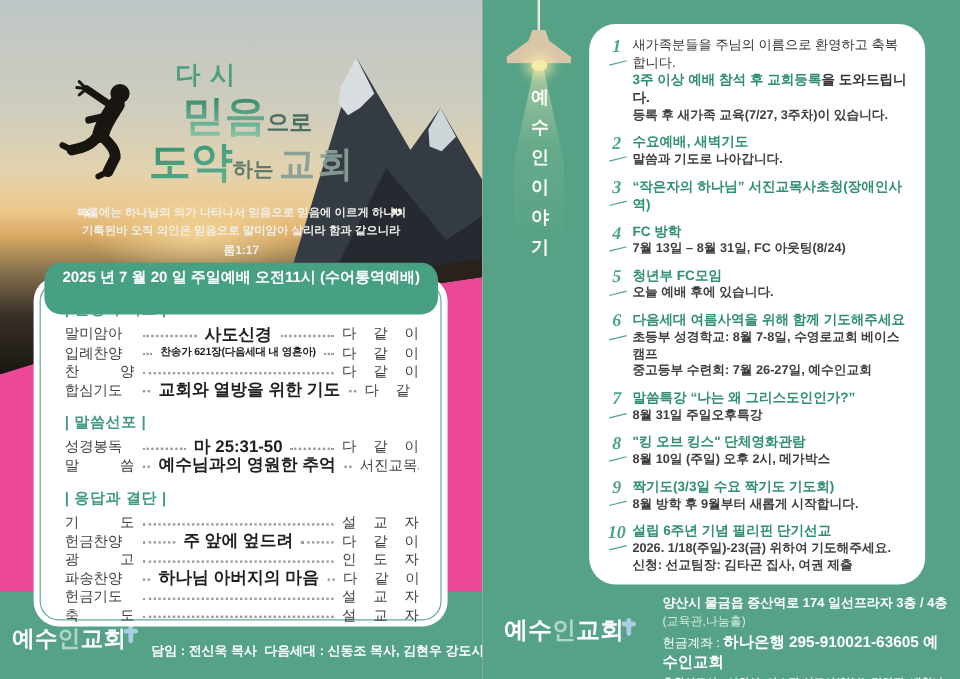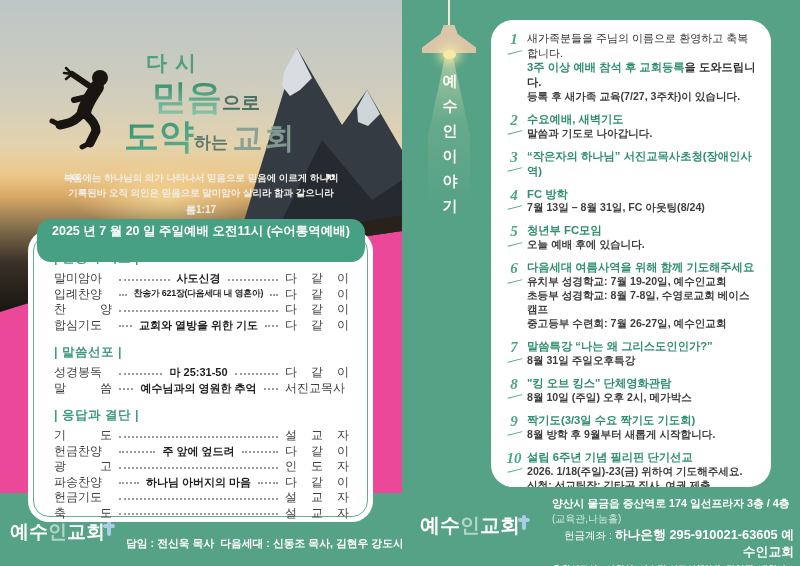--- a/index.html
+++ b/index.html
@@ -31,21 +31,21 @@
   .date-banner{position:absolute;top:219px;left:50%;transform:translateX(-50%);z-index:6;
     background:#47a084;color:#fff;font-size:12.5px;font-weight:700;padding:4px 15px 22px;border-radius:14px;white-space:nowrap;}
   .order-card{position:absolute;left:33px;right:34px;top:235px;bottom:49px;background:#fff;
     border:1px solid #64ad91;border-radius:16px;box-shadow:0 0 0 5px #ffffff;z-index:4;
     padding:14px 18px 8px 20px;box-sizing:border-box;}
   .o-section{margin-bottom:11px;}
   .o-head{color:#3f9b7c;font-weight:800;font-size:12.5px;margin-bottom:4px;letter-spacing:.5px;}
   .o-row{display:flex;align-items:center;height:15.5px;overflow:hidden;font-size:12px;}
   .o-label{flex:0 0 58px;color:#3f3f3f;font-family:"Liberation Serif",serif;text-align:justify;text-align-last:justify;}
   .o-lead{flex:1 1 0;min-width:6px;height:0;border-bottom:2px dotted #9b9b9b;margin:0 7px;transform:translateY(1px);}
-  .o-center{flex:0 0 auto;font-weight:700;color:#1f1f1f;font-size:11px;white-space:nowrap;}
+  .o-center{flex:0 0 auto;font-weight:700;color:#1f1f1f;font-size:14px;white-space:nowrap;}
   .o-center.small{font-size:8.8px;letter-spacing:-.2px;}
   .o-right{flex:0 0 64px;color:#3f3f3f;font-family:"Liberation Serif",serif;text-align:justify;text-align-last:justify;}
   .footer-band{position:absolute;left:0;right:0;bottom:0;height:73px;background:#56a286;z-index:3;}
   .logo{white-space:nowrap;}
   .logo .p1{color:#fff;font-weight:700;}
   .logo .p2{color:rgba(255,255,255,.55);font-weight:700;}
   .logo .p3{color:#fff;font-weight:900;}
   .logo .cross{display:inline-block;position:relative;width:4px;height:15px;background:#a9cde7;border-radius:2px;margin-left:2px;top:-2px;}
   .logo .cross::after{content:"";position:absolute;left:-4px;top:3px;width:12px;height:4px;background:#a9cde7;border-radius:2px;}
   .logo-left{position:absolute;left:10px;top:26px;font-size:19px;}
@@ -69,21 +69,21 @@
   .ann-content{flex:1 1 auto;min-width:0;font-size:11px;line-height:1.32;}
   .ann-pre{color:#333;font-weight:400;}
   .ann-title{color:#2f8f6e;font-weight:800;font-size:11.3px;}
   .ann-suffix{color:#333;font-weight:700;font-size:11.3px;}
   .ann-body{color:#3e3e3e;font-weight:600;font-size:10.6px;}
   .footer-right{position:absolute;left:0;right:0;bottom:0;height:78px;z-index:2;}
   .logo-right{position:absolute;left:18px;top:24px;font-size:20px;}
   .finfo{position:absolute;left:150px;top:8px;right:6px;color:#fff;}
   .f-addr{font-size:10.8px;font-weight:800;line-height:1.4;}
   .f-addr .light{font-weight:400;font-size:10px;color:#d4ebe0;}
-  .f-acct{margin-top:1px;font-size:10.5px;font-weight:500;text-align:right;}
+  .f-acct{margin-top:1px;font-size:10.5px;font-weight:500;}
   .f-acct .val{font-size:12.8px;font-weight:800;}
   .f-mis{margin-top:2px;font-size:9.2px;font-weight:600;color:#eaf4ee;line-height:1.35;}
 </style>
 </head>
 <body>
 
 <div class="spread">
 
   <div class="page-left">
     <div class="photo">
@@ -271,21 +271,20 @@
             <div class="ann-num"><span>5</span><span class="swoosh"></span></div>
             <div class="ann-content">
               <div><span class="ann-title">청년부 FC모임</span></div>
               <div class="ann-body">오늘 예배 후에 있습니다.</div>
             </div>
           </div>
           <div class="ann">
             <div class="ann-num"><span>6</span><span class="swoosh"></span></div>
             <div class="ann-content">
               <div><span class="ann-title">다음세대 여름사역을 위해 함께 기도해주세요</span></div>
-              <div class="ann-body">유치부 성경학교: 7월 19-20일, 예수인교회</div>
               <div class="ann-body">초등부 성경학교: 8월 7-8일, 수영로교회 베이스캠프</div>
               <div class="ann-body">중고등부 수련회: 7월 26-27일, 예수인교회</div>
             </div>
           </div>
           <div class="ann">
             <div class="ann-num"><span>7</span><span class="swoosh"></span></div>
             <div class="ann-content">
               <div><span class="ann-title">말씀특강 “나는 왜 그리스도인인가?”</span></div>
               <div class="ann-body">8월 31일 주일오후특강</div>
             </div>

